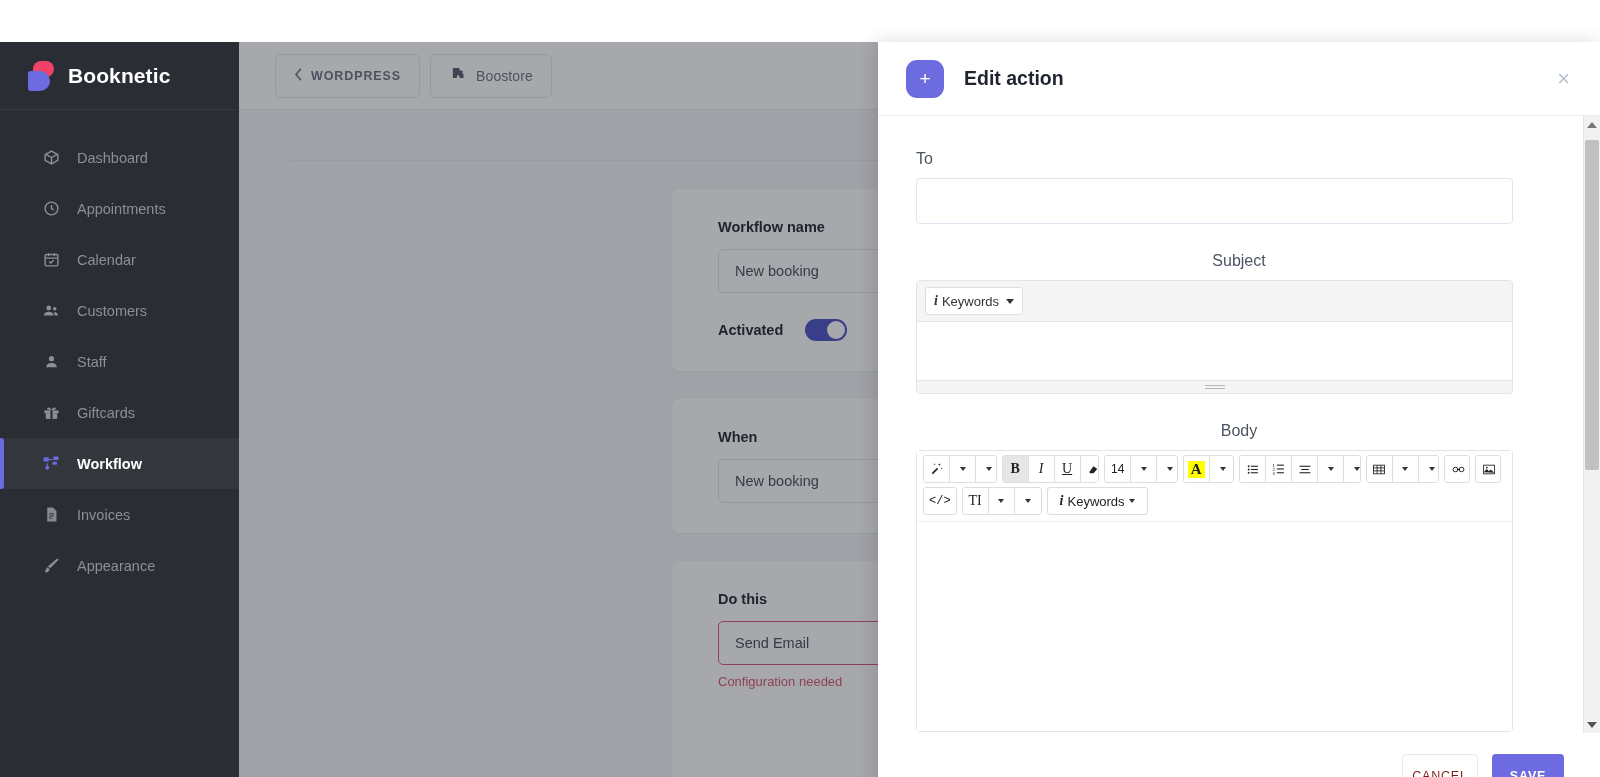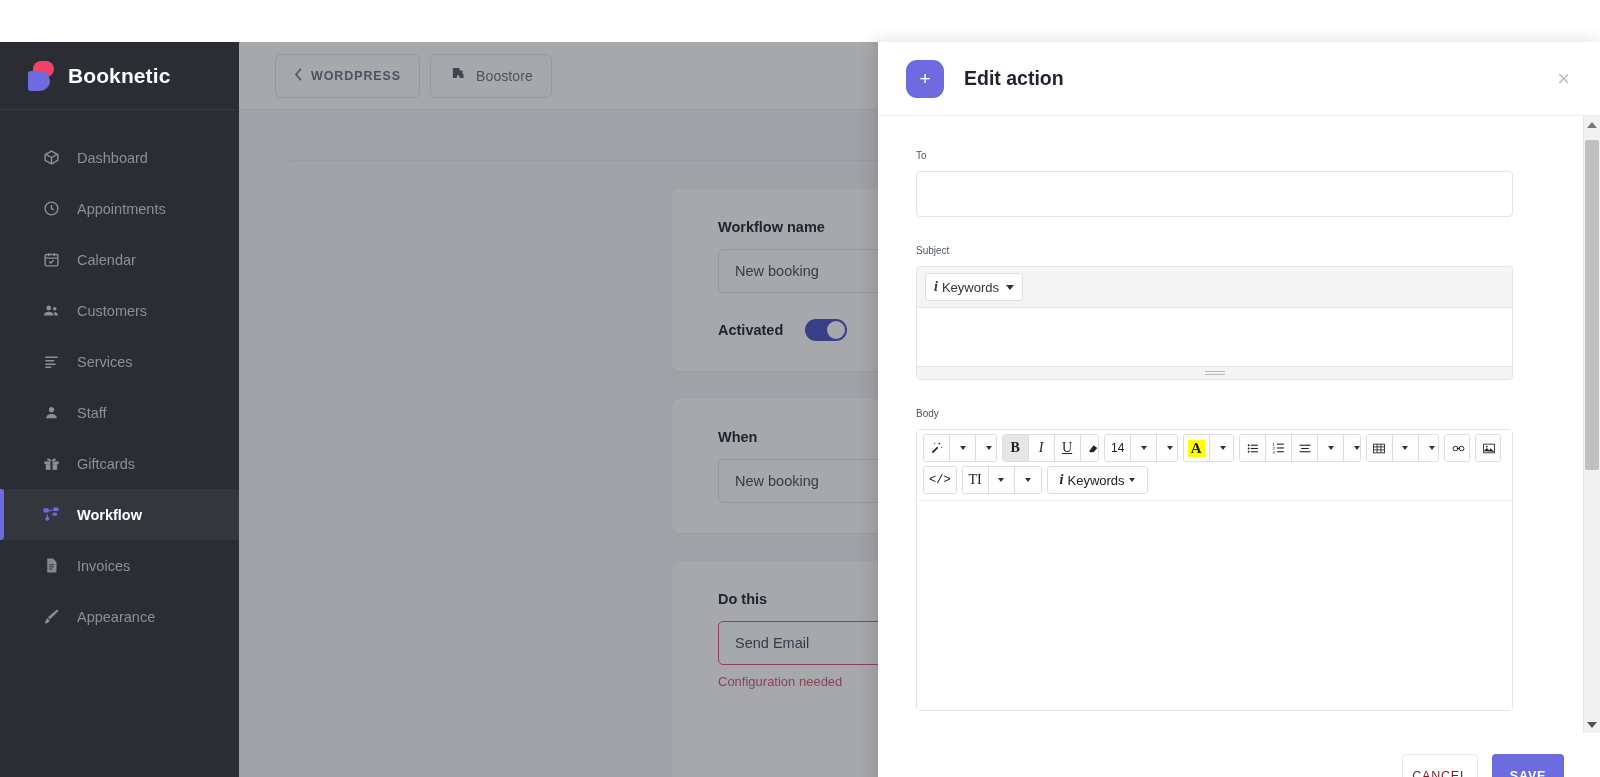--- a/index.html
+++ b/index.html
@@ -160,22 +160,22 @@
     color: #b6c2cf; font-size: 22px; line-height: 1; cursor: pointer;
     padding: 4px 6px; font-weight: 300;
   }
 
   .m-body {
     position: relative;
     flex: 1 1 auto;
     overflow: hidden;
     padding: 34px 38px 0 38px;
   }
-  .fld-label { font-size: 10px; color: #4c5462; margin-bottom: 10px; }
-  .fld-label.mt { margin-top: 28px; }
+  .fld-label { font-size: 16px; color: #4c5462; margin-bottom: 10px; }
+  .fld-label.mt { margin-top: 28px; text-align: center; }
   .to-input {
     height: 46px; border: 1px solid #dde5f0; border-radius: 4px; background: #fff;
     width: 597px;
   }
 
   .subject-box {
     width: 597px; border: 1px solid #e2e4e7; border-radius: 4px; background: #fff;
     overflow: hidden;
   }
   .sb-toolbar {
@@ -311,28 +311,20 @@
             <svg width="18" height="18" viewBox="0 0 24 24" fill="currentColor">
               <circle cx="9" cy="8" r="3.2"></circle>
               <circle cx="17" cy="9" r="2.4"></circle>
               <path d="M2.5 18c0-3.3 2.9-5 6.5-5s6.5 1.7 6.5 5z"></path>
               <path d="M16 13.2c3 .2 5.5 1.6 5.5 4.8H17z"></path>
             </svg>
           </span>
         <span>Customers</span>
       </div>
 
-      <div class="sb-item">
-        <span class="ico">
-            <svg width="17" height="17" viewBox="0 0 24 24" stroke="currentColor" stroke-width="2.2" stroke-linecap="round">
-              <path d="M4 6h16M4 11h11M4 16h13M4 20h7"></path>
-            </svg>
-          </span>
-        <span>Services</span>
-      </div>
 
       <div class="sb-item">
         <span class="ico">
             <svg width="17" height="17" viewBox="0 0 24 24" fill="currentColor">
               <circle cx="12" cy="8" r="3.7"></circle>
               <path d="M4.5 20c0-4 3.4-6 7.5-6s7.5 2 7.5 6z"></path>
             </svg>
           </span>
         <span>Staff</span>
       </div>

